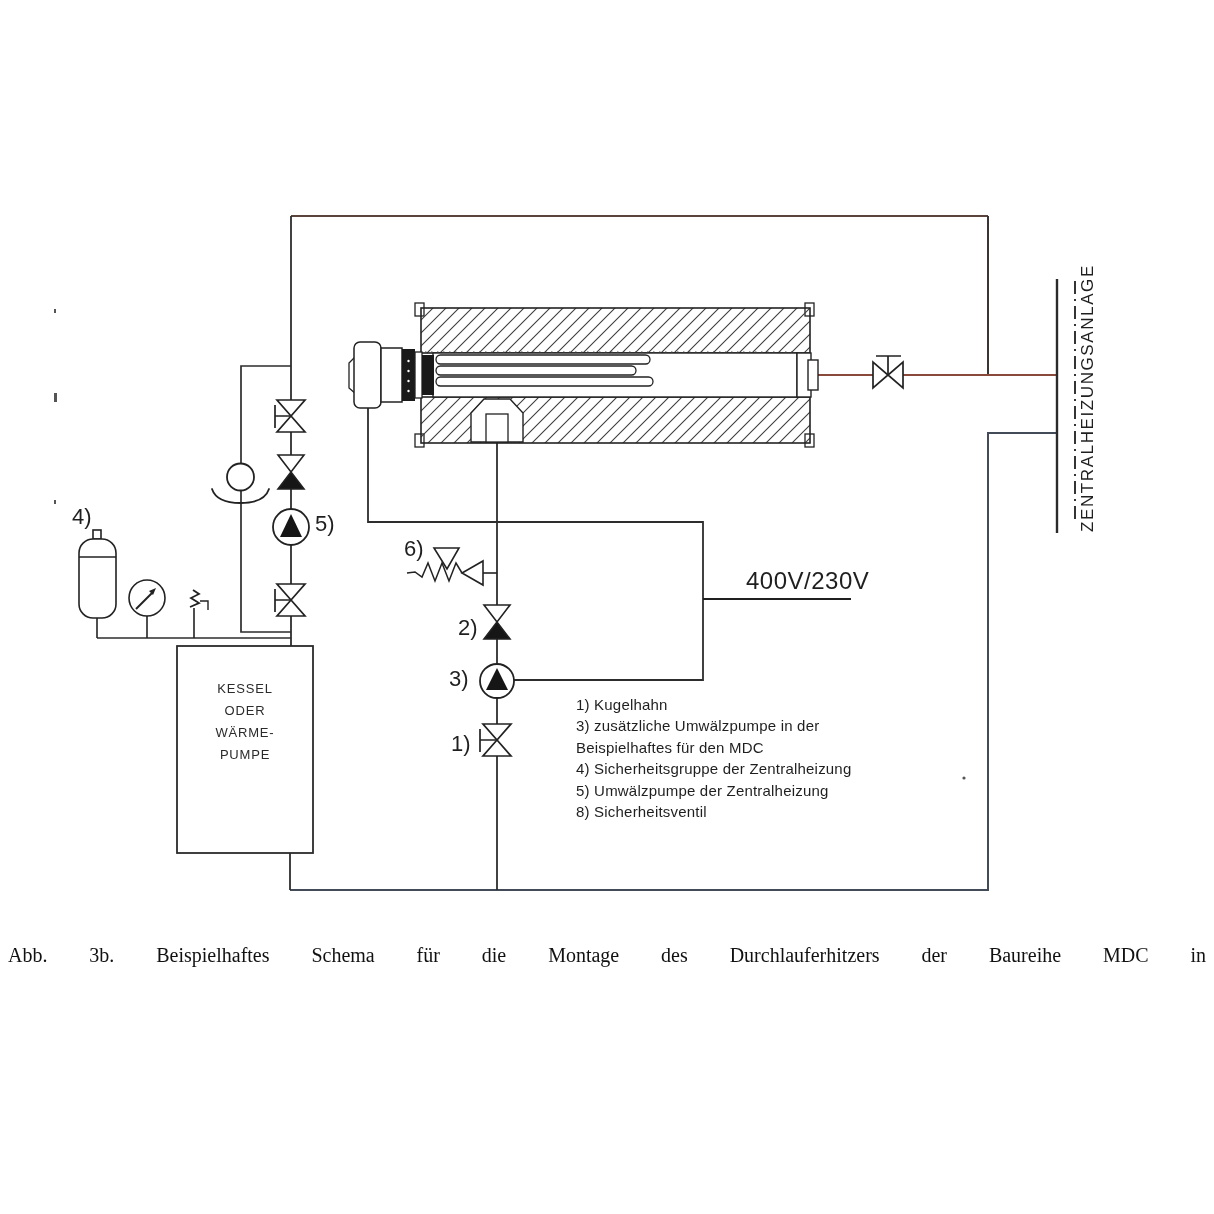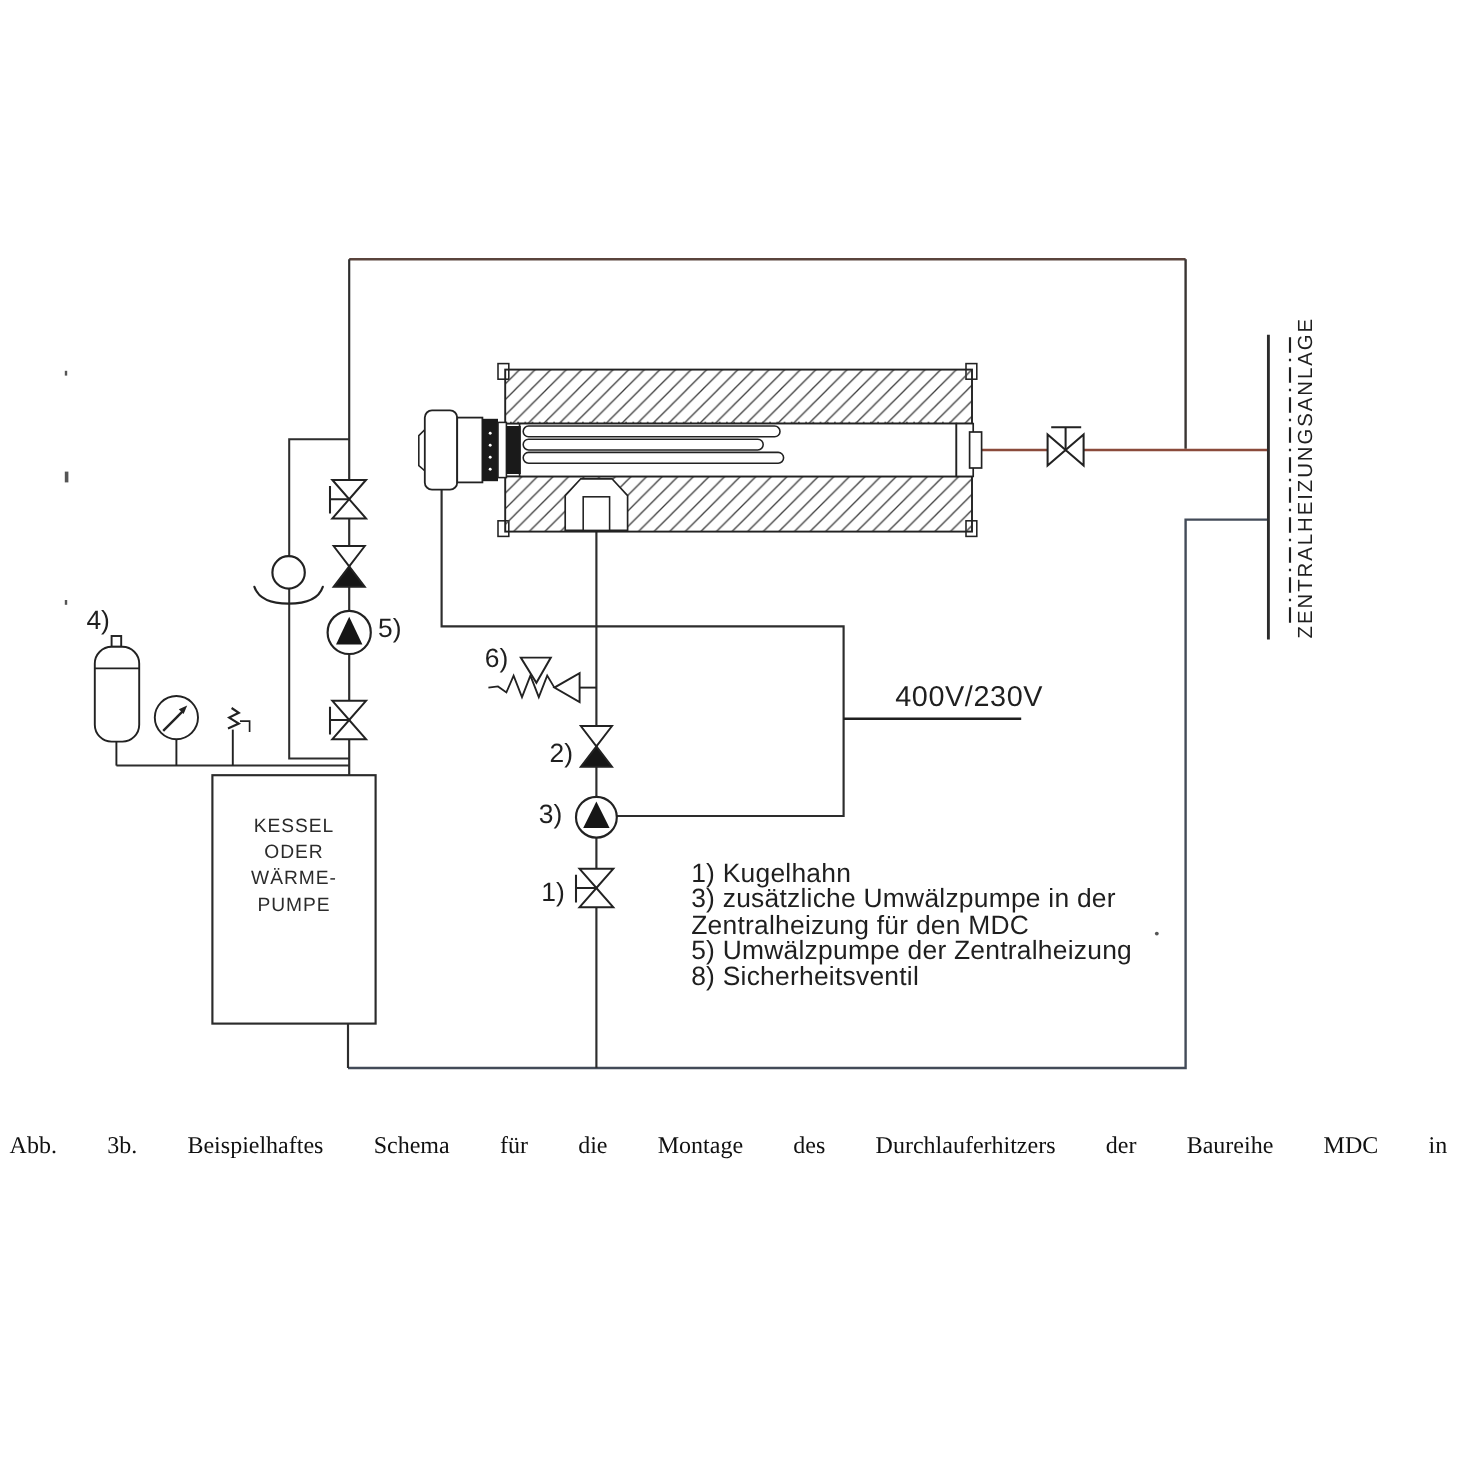--- a/index.html
+++ b/index.html
@@ -6,32 +6,32 @@
   .stage{
     position:relative;width:1214px;height:1214px;background:#ffffff;
     font-family:"Liberation Sans",sans-serif;color:#222;overflow:hidden;
   }
   .stage svg{position:absolute;left:0;top:0;}
   .lbl{position:absolute;color:#2b2b2b;white-space:nowrap;}
   .callout{font-size:22px;color:#1f1f1f;}
   .power{font-size:24px;letter-spacing:.5px;color:#1f1f1f;}
   .kessel{
     position:absolute;left:177px;top:678px;width:136px;text-align:center;
-    font-size:16px;line-height:22px;letter-spacing:.8px;color:#2b2b2b;
+    font-size:13px;line-height:22px;letter-spacing:.8px;color:#2b2b2b;
     white-space:pre-line;
   }
   .zentral{
     position:absolute;left:964px;top:396px;width:250px;height:22px;
     transform:rotate(-90deg);transform-origin:50% 50%;
     font-size:17px;letter-spacing:1.6px;color:#1f1f1f;text-align:center;
     white-space:nowrap;
   }
   .legend{
     position:absolute;left:576px;top:694px;width:380px;
-    font-size:22px;line-height:21.4px;letter-spacing:.2px;color:#1f1f1f;margin-top:23px;
+    font-size:15px;line-height:21.4px;letter-spacing:.2px;color:#1f1f1f;
   }
   .caption{
     position:absolute;left:8px;top:938px;width:1198px;
     font-family:"Liberation Serif",serif;font-size:20px;line-height:35px;color:#111;
   }
   .caption .j{text-align:justify;text-align-last:justify;}
 </style>
 </head>
 <body>
 
@@ -218,21 +218,22 @@
   <div class="kessel">KESSEL
 ODER
 WÄRME-
 PUMPE</div>
 
   <div class="zentral">ZENTRALHEIZUNGSANLAGE</div>
 
   <div class="legend">
     <div>1) Kugelhahn</div>
     <div>3) zusätzliche Umwälzpumpe in der</div>
-    <div>Zentralheizung für den MDC</div>
+    <div>Beispielhaftes für den MDC</div>
+    <div>4) Sicherheitsgruppe der Zentralheizung</div>
     <div>5) Umwälzpumpe der Zentralheizung</div>
     <div>8) Sicherheitsventil</div>
   </div>
 
   <div class="caption">
     <div class="j">Abb. 3b. Beispielhaftes Schema für die Montage des Durchlauferhitzers der Baureihe MDC in</div>
   </div>
 
 </div>
 

